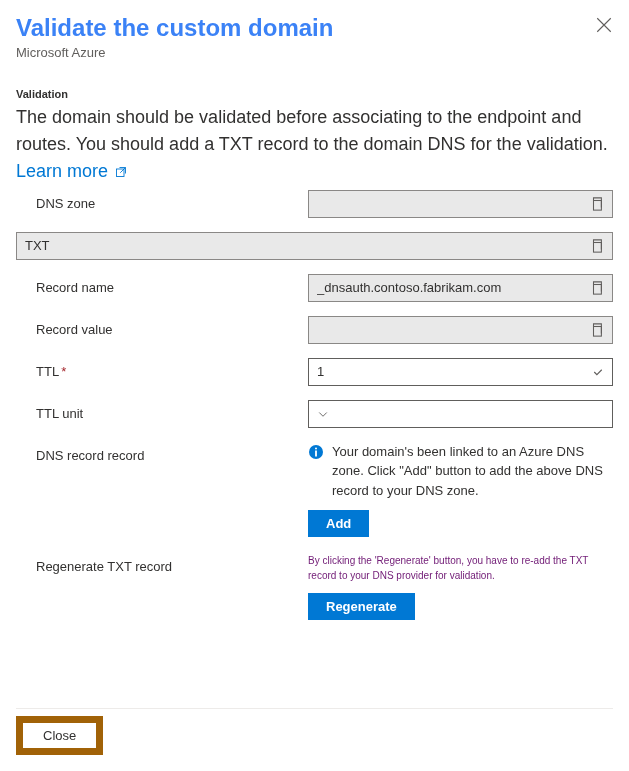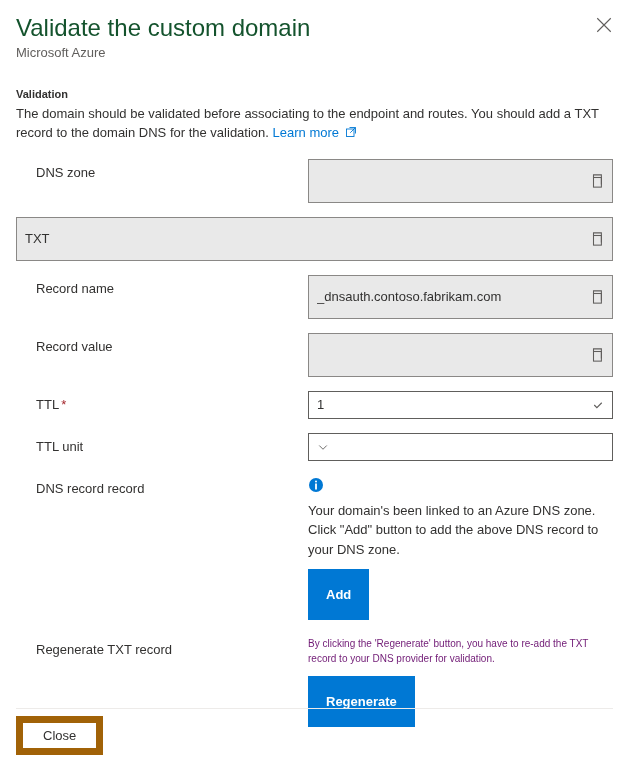--- a/index.html
+++ b/index.html
@@ -7,68 +7,68 @@
       font-family: "Segoe UI", -apple-system, BlinkMacSystemFont, sans-serif;
       font-size: 13px;
       color: #323130;
       background: #fff;
       width: 629px;
       height: 771px;
       position: relative;
       padding: 14px 16px 16px 16px;
     }
     .header { position: relative; margin-bottom: 28px; }
-    .title { font-size: 24px; font-weight: 400; color: #14532d; line-height: 1.2; }
+    .title { font-size: 24px; font-weight: 700; color: #3b82f6; line-height: 1.2; }
     .subtitle { font-size: 13px; color: #605e5c; margin-top: 2px; }
     .close-x {
       position: absolute; top: 2px; right: 0;
       width: 18px; height: 18px;
       cursor: pointer;
       color: #605e5c;
     }
     .section-heading { font-size: 11px; font-weight: 600; margin-bottom: 4px; }
-    .section-desc { font-size: 13px; color: #323130; line-height: 1.5; margin-bottom: 16px; }
+    .section-desc { font-size: 18px; color: #323130; line-height: 1.5; margin-bottom: 5px; }
     .learn-link { color: #0078d4; text-decoration: none; cursor: pointer; }
     .learn-link svg { vertical-align: -1px; margin-left: 2px; }
     .field-row { display: flex; align-items: flex-start; margin-bottom: 14px; }
     .field-label { width: 272px; flex-shrink: 0; font-size: 13px; color: #323130; padding-top: 6px; margin-left: 20px; }
     .field-label .required { color: #a4262c; margin-left: 2px; }
     .field-control { flex: 1; }
     .input-readonly {
       display: flex; align-items: center;
       background: #e9e9e9;
       border: 1px solid #8a8886;
-      height: 44px;
+      height: 28px;
       padding: 0 8px;
       font-size: 13px;
       color: #323130;
     }
     .input-readonly .value { flex: 1; overflow: hidden; text-overflow: ellipsis; white-space: nowrap; }
     .copy-icon { flex-shrink: 0; cursor: pointer; color: #605e5c; width: 14px; height: 14px; }
     .select-box {
       display: flex; align-items: center;
       background: #fff;
       border: 1px solid #605e5c;
       height: 28px;
       padding: 0 8px;
       font-size: 13px;
       cursor: pointer;
     }
     .select-box .value { flex: 1; }
     .chevron { flex-shrink: 0; width: 12px; height: 12px; color: #605e5c; }
-    .info-block { display: flex; align-items: flex-start; gap: 8px; line-height: 1.5; flex-direction: column; }
+    .info-block { display: flex; align-items: flex-start; gap: 8px; line-height: 1.5; }
     .info-icon { flex-shrink: 0; width: 16px; height: 16px; color: #0078d4; margin-top: 2px; }
     .info-text { flex: 1; font-size: 13px; color: #323130; }
     .btn-primary {
       background: #0078d4;
       color: #fff;
       border: none;
       font-size: 13px;
       font-weight: 600;
-      padding: 18px 18px;
+      padding: 6px 18px;
       cursor: pointer;
       margin-top: 10px;
     }
     .desc-text { font-size: 10px; color: #701a75; line-height: 1.5; }
     .footer {
       position: absolute;
       left: 16px;
       bottom: 16px;
     }
     .separator {

